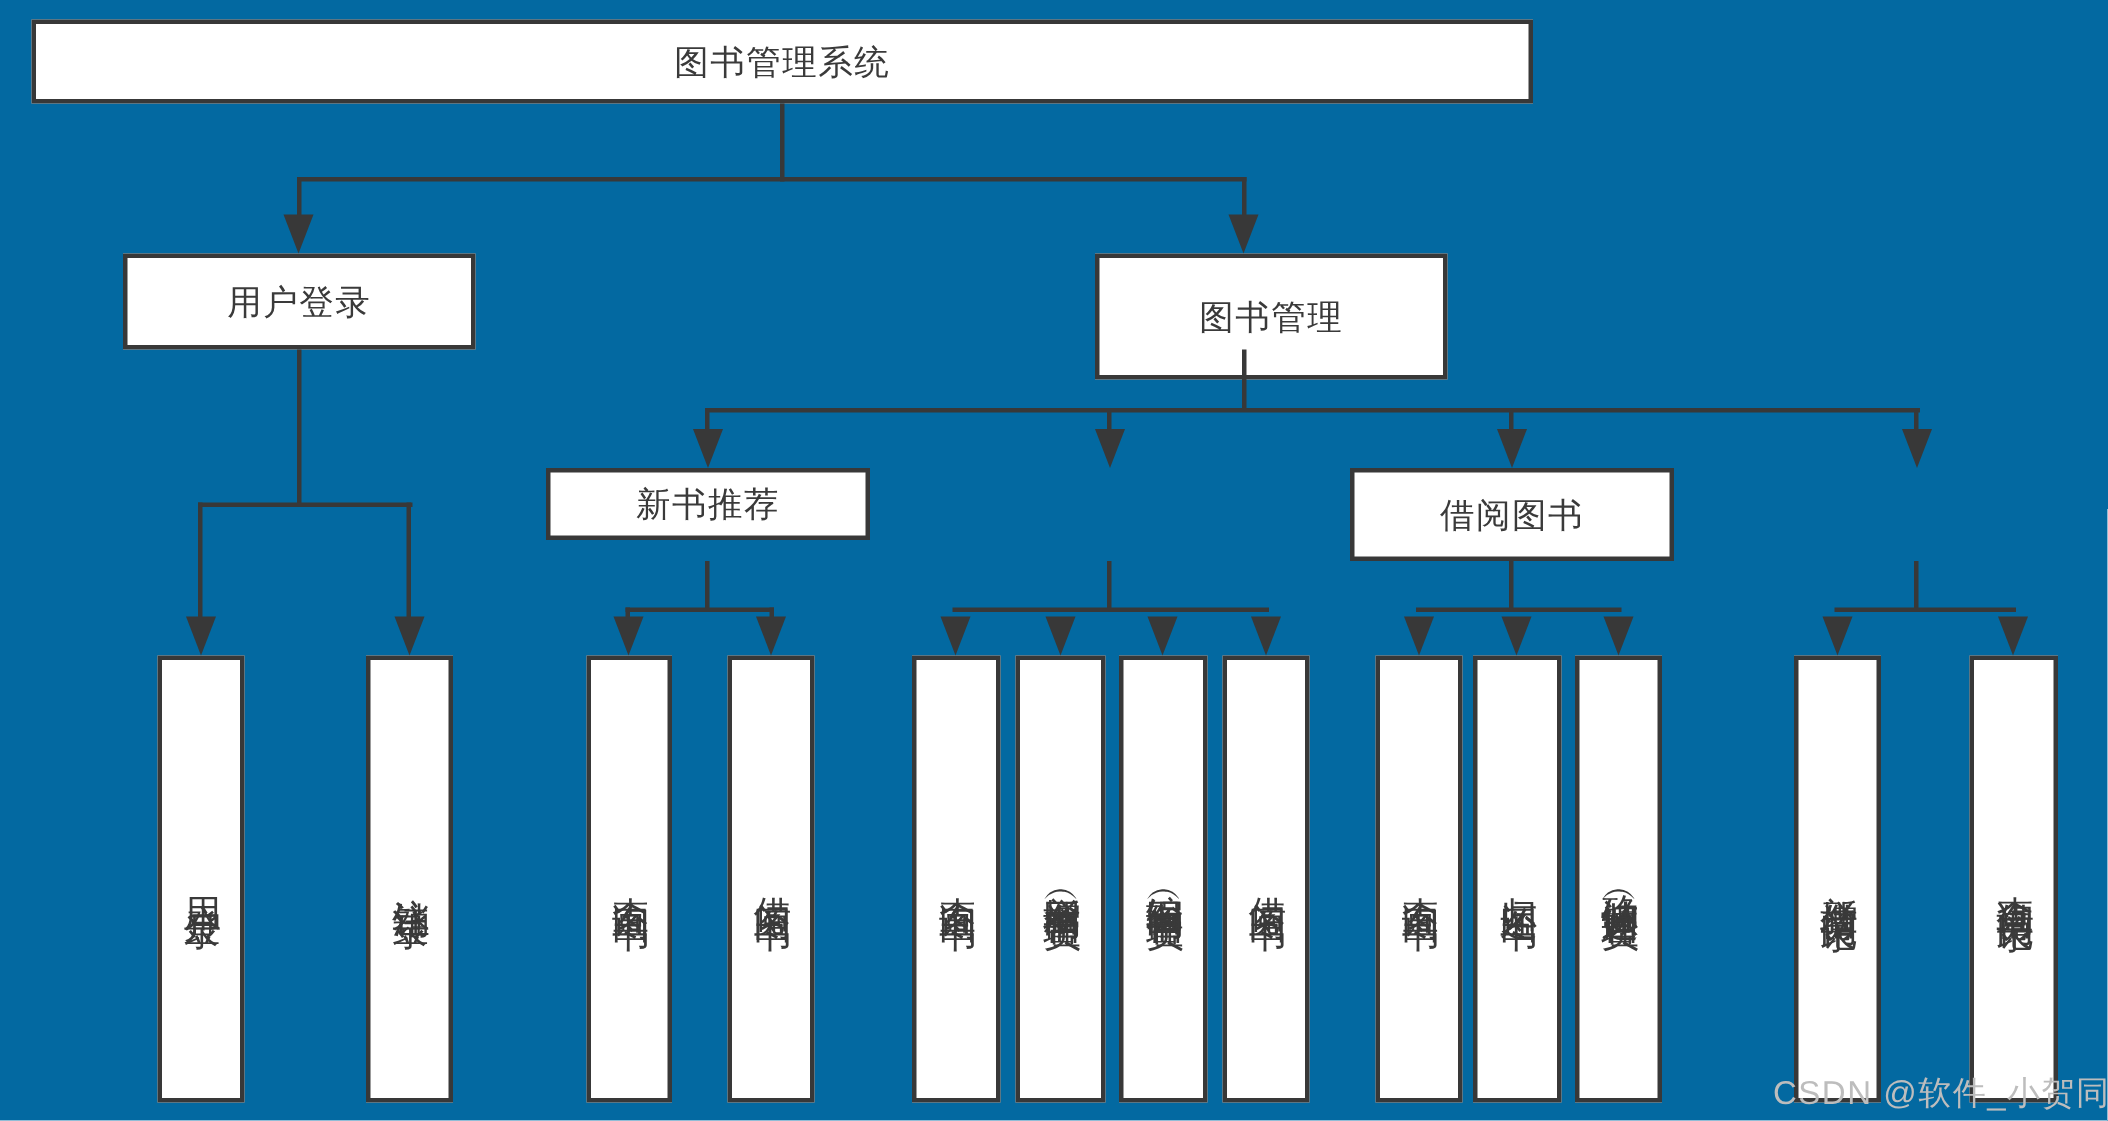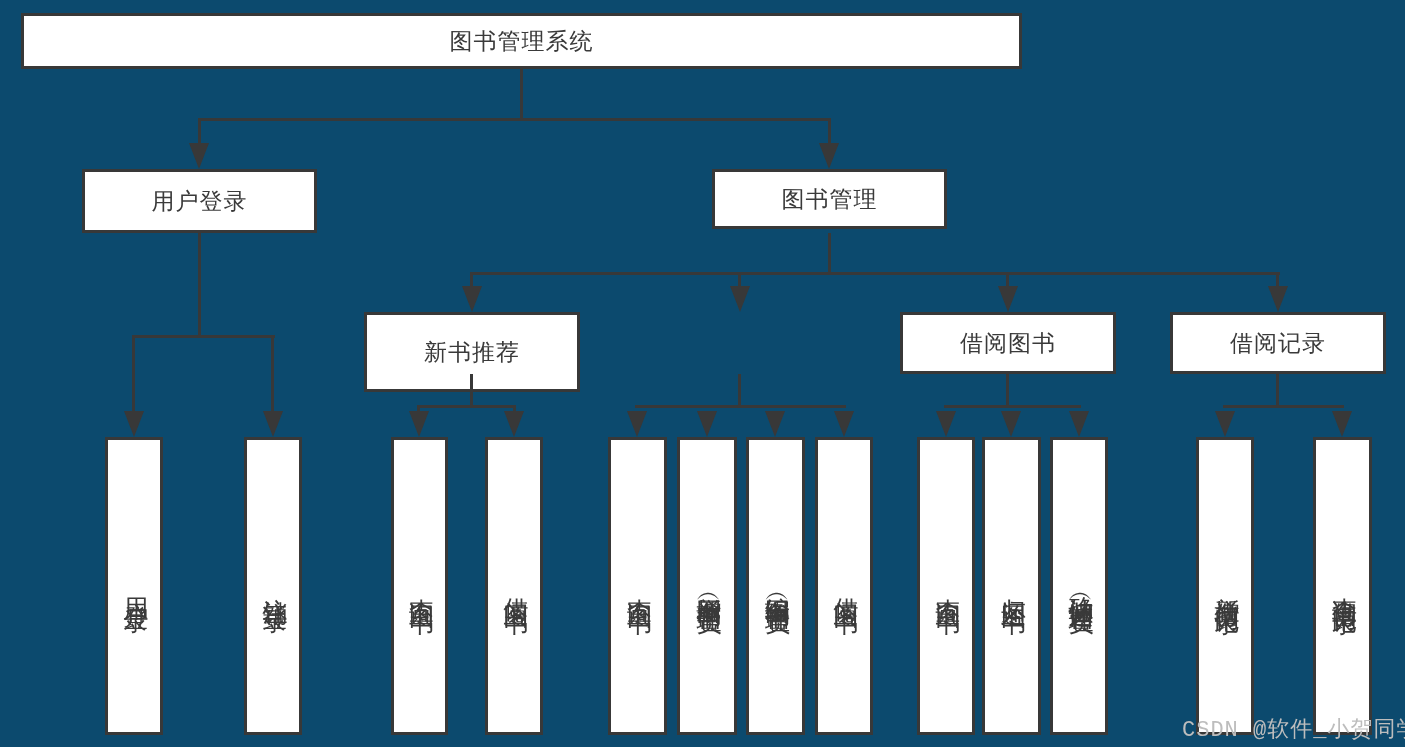--- a/index.html
+++ b/index.html
@@ -4,23 +4,23 @@
 <style>
   :root{
     --line:#383838;
     --text:#3a3a3a;
     --wm:#bdbdbd;
   }
   html,body{margin:0;padding:0;background:#ffffff;}
   #canvas{
     position:relative;
     width:1405px;height:747px;
-    background:#0c4a6e;
+    background:#0369a1;
     overflow:hidden;
-    font-family:Liberation Mono, monospace;
+    font-family:Liberation Sans, sans-serif;
     color:var(--text);
   }
   .box{
     position:absolute;
     box-sizing:border-box;
     border:3px solid var(--line);
     background:#ffffff;
     display:flex;
     align-items:center;
     justify-content:center;
@@ -60,25 +60,24 @@
   }
 </style>
 </head>
 <body>
 
 <div id="canvas">
 
   <div class="box h-box" style="left:21px;top:13px;width:1001px;height:56px">图书管理系统</div>
 
   <div class="box h-box" style="left:82px;top:169px;width:235px;height:64px">用户登录</div>
-  <div class="box h-box" style="left:712px;top:169px;width:235px;height:60px">图书管理</div>
+  <div class="box h-box" style="left:730px;top:169px;width:235px;height:84px">图书管理</div>
 
-  <div class="box h-box" style="left:364px;top:312px;width:216px;height:80px">新书推荐</div>
+  <div class="box h-box" style="left:364px;top:312px;width:216px;height:48px">新书推荐</div>
   <div class="box h-box" style="left:900px;top:312px;width:216px;height:62px">借阅图书</div>
-  <div class="box h-box" style="left:1170px;top:312px;width:216px;height:62px">借阅记录</div>
 
   <div class="box v-box" style="left:105px;top:437px;width:58px;height:298px">用户登录</div>
   <div class="box v-box" style="left:244px;top:437px;width:58px;height:298px">注销登录</div>
 
   <div class="box v-box" style="left:391px;top:437px;width:57px;height:298px">查询图书</div>
   <div class="box v-box" style="left:485px;top:437px;width:58px;height:298px">借阅图书</div>
 
   <div class="box v-box" style="left:608px;top:437px;width:59px;height:298px">查询图书</div>
   <div class="box v-box" style="left:677px;top:437px;width:60px;height:298px;letter-spacing:2px">新增图书（管理员）</div>
   <div class="box v-box" style="left:746px;top:437px;width:59px;height:298px;letter-spacing:2px">编辑图书（管理员）</div>

